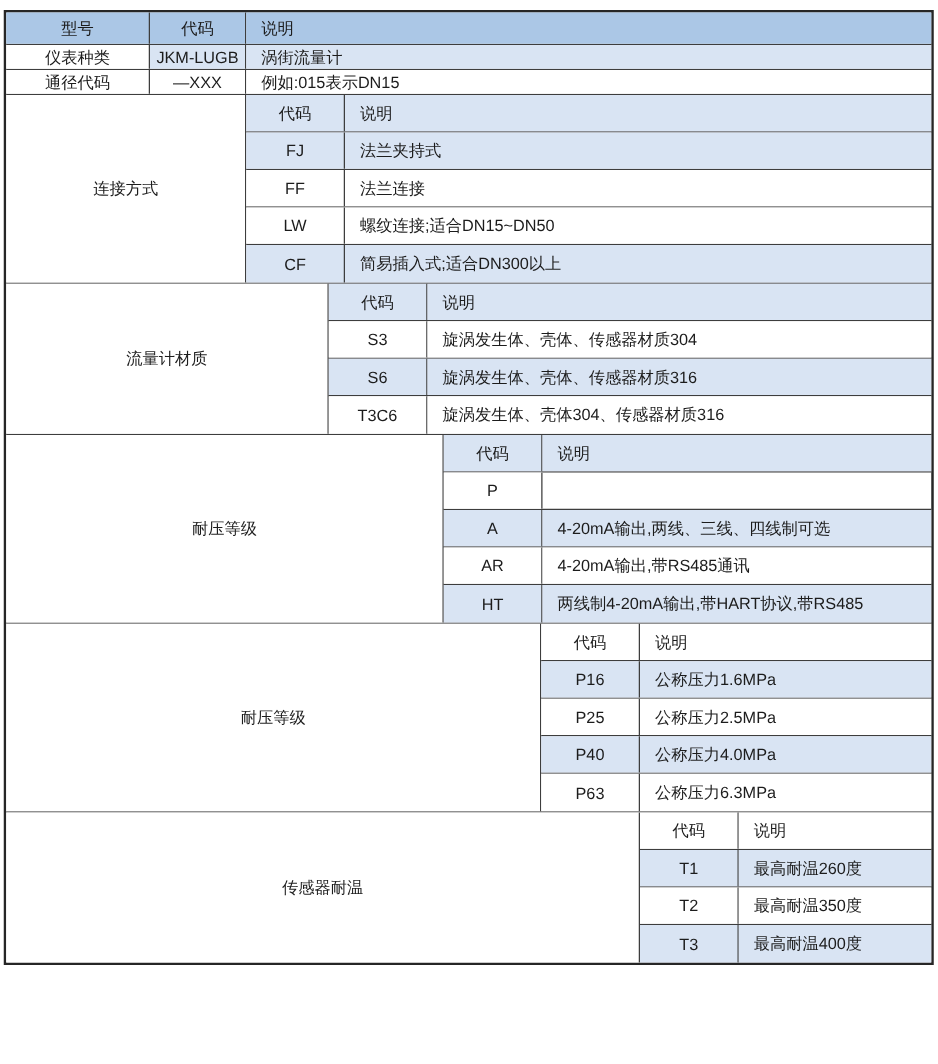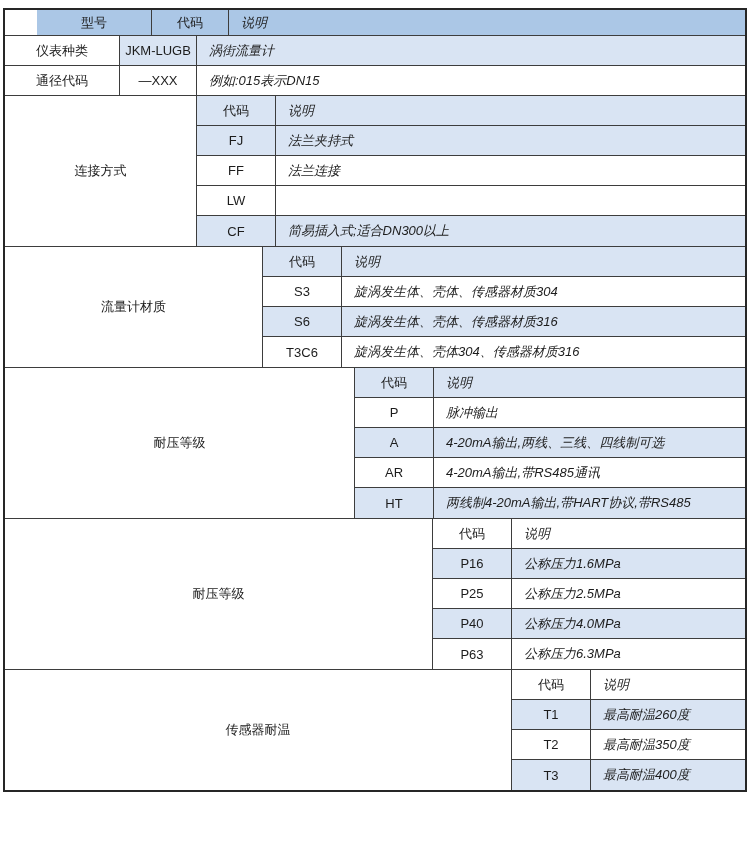--- a/index.html
+++ b/index.html
@@ -17,34 +17,34 @@
     font-family:"Liberation Sans","DejaVu Sans",sans-serif;
     font-size:13px;color:var(--txt);
     overflow:hidden;
   }
   .spec-table{
     position:absolute;left:3px;top:8px;
     width:744px;
     border:2px solid var(--outer);
     background:#fff;
   }
-  .trow{display:flex;height:30px;border-bottom:1px solid var(--bd);}
-  .trow.hdr{height:26px;padding-left:32px;}
+  .trow{display:flex;height:20px;border-bottom:1px solid var(--bd);}
+  .trow.hdr{height:26px;}
   .section{display:flex;border-bottom:1px solid var(--bd);}
   .section.last, .sec-rows .trow:last-child{border-bottom:none;}
   .sec-rows{flex:1;display:flex;flex-direction:column;}
   .sec-rows .trow{height:30px;}
   .cell{
     display:flex;align-items:center;justify-content:center;
     border-right:1px solid var(--bd);
     overflow:hidden;white-space:nowrap;
   }
   .desc{
     flex:1;justify-content:flex-start;
-    padding-left:12px;border-right:none;font-style:italic;
+    padding-left:12px;border-right:none;
   }
   .cat{
     display:flex;align-items:center;justify-content:center;
     border-right:1px solid var(--bd);
     background:var(--white);
     white-space:nowrap;
     text-align:center;
   }
   
   .c-model{width:115px;}
@@ -93,20 +93,21 @@
       <div class="trow">
         <div class="cell code-col s-b">FJ</div>
         <div class="cell desc s-b">法兰夹持式</div>
       </div>
       <div class="trow">
         <div class="cell code-col s-w">FF</div>
         <div class="cell desc s-w">法兰连接</div>
       </div>
       <div class="trow">
         <div class="cell code-col s-w">LW</div>
+        <div class="cell desc s-w">螺纹连接;适合DN15~DN50</div>
       </div>
       <div class="trow">
         <div class="cell code-col s-b">CF</div>
         <div class="cell desc s-b">简易插入式;适合DN300以上</div>
       </div>
     </div>
   </div>
 
   <div class="section">
     <div class="cat cat-1">流量计材质</div>
@@ -132,21 +133,20 @@
 
   <div class="section">
     <div class="cat cat-2">耐压等级</div>
     <div class="sec-rows">
       <div class="trow">
         <div class="cell code-col s-b">代码</div>
         <div class="cell desc s-b">说明</div>
       </div>
       <div class="trow">
         <div class="cell code-col s-w">P</div>
-        <div class="cell desc s-w">脉冲输出</div>
       </div>
       <div class="trow">
         <div class="cell code-col s-b">A</div>
         <div class="cell desc s-b">4-20mA输出,两线、三线、四线制可选</div>
       </div>
       <div class="trow">
         <div class="cell code-col s-w">AR</div>
         <div class="cell desc s-w">4-20mA输出,带RS485通讯</div>
       </div>
       <div class="trow">

